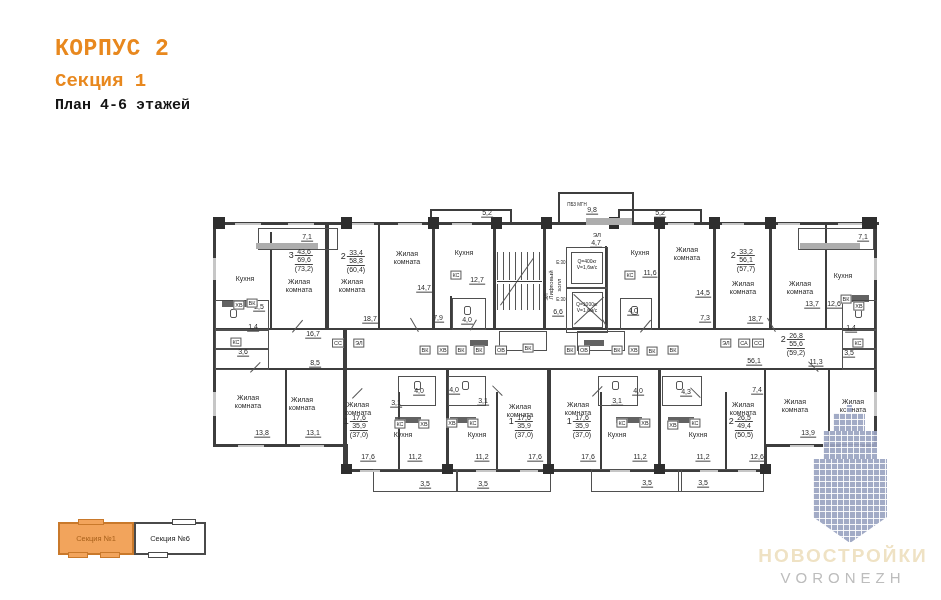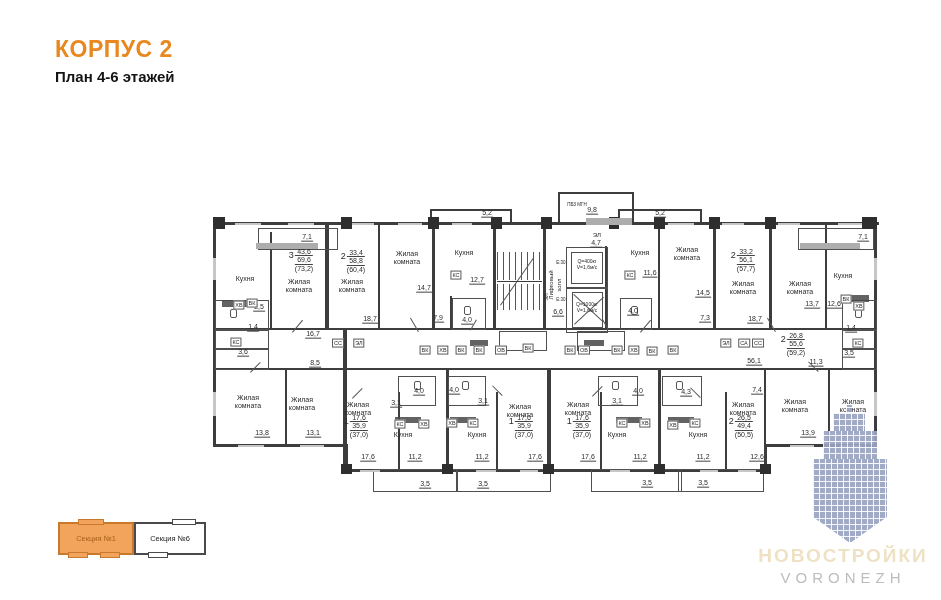--- a/index.html
+++ b/index.html
@@ -1,19 +1,19 @@
 <!DOCTYPE html>
 <html><head>
 <meta charset="utf-8">
 <style>
   html,body{margin:0;padding:0;background:#fff;}
   .page{position:relative;width:941px;height:600px;background:#fff;overflow:hidden;
         font-family:"Liberation Sans",sans-serif;}
   
-  .hdr{position:absolute;left:55px;top:36px;z-index:8;}
+  .hdr{position:absolute;left:55px;top:36px;z-index:8;font-family:Liberation Mono, monospace;}
   .hdr .t1{font-size:23px;font-weight:bold;color:#E8881E;letter-spacing:.5px;}
   .hdr .t2{font-size:19px;font-weight:bold;color:#E8881E;margin-top:8px;}
   .hdr .t3{font-size:15px;font-weight:bold;color:#141414;margin-top:5px;}
   
   #plan{position:absolute;left:0;top:0;width:941px;height:600px;z-index:1;}
   .wall{position:absolute;background:#3d3d3d;}
   .otl{position:absolute;border:1px solid #4f4f4f;background:transparent;}
   .win{position:absolute;background:#c6c6c6;}
   .stub{position:absolute;background:#2e2e2e;}
   .hatch{position:absolute;background:#adadad;}
@@ -54,20 +54,21 @@
   .logo-sub{position:absolute;left:757px;top:569px;width:172px;text-align:center;font-size:15px;
        color:#BDBDBD;letter-spacing:5px;}
 </style>
 </head>
 <body>
 
 <div class="page">
 
   <div class="hdr">
     <div class="t1">КОРПУС 2</div>
+    <div class="t2">Секция 1</div>
     <div class="t3">План 4-6 этажей</div>
   </div>
 
   <div id="plan">
       <div class="wall" style="left: 213px; top: 222px; width: 666px; height: 3px;"></div>
       <div class="wall" style="left: 213px; top: 222px; width: 3px; height: 225px;"></div>
       <div class="wall" style="left: 213px; top: 444px; width: 134px; height: 3px;"></div>
       <div class="wall" style="left: 345px; top: 444px; width: 3px; height: 27px;"></div>
       <div class="wall" style="left: 345px; top: 469px; width: 422px; height: 3px;"></div>
       <div class="wall" style="left: 764px; top: 444px; width: 3px; height: 27px;"></div>

